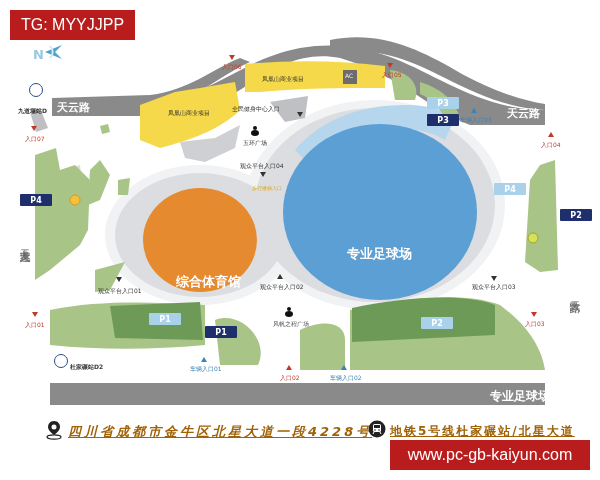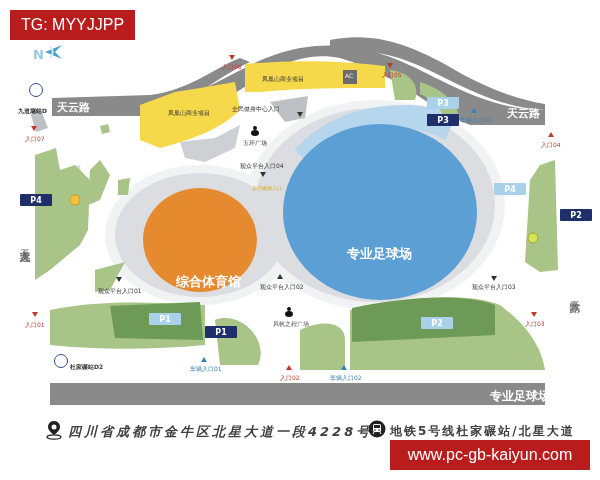--- a/index.html
+++ b/index.html
@@ -11,21 +11,21 @@
   .lbl.red { color:#c0392b; }
   .lbl.blue { color:#3b82b5; }
   .lbl.gold { color:#d4a72c; }
   .road-label { position:absolute; color:#ffffff; font-weight:bold; font-size:12px; white-space:nowrap; }
   .vroad { position:absolute; color:#666; font-size:11px; writing-mode:vertical-rl; letter-spacing:1px; }
   .venue { position:absolute; color:#ffffff; font-weight:bold; font-size:14px; white-space:nowrap;margin-top:42px; }
   .pbadge { position:absolute; width:32px; height:12px; background:#1f2f6b; color:#fff; font-size:8px;
             font-weight:bold; text-align:center; line-height:13px; border-radius:1px; }
   .pbadge.light { background:#a9d2ea; color:#fff; }
   .wm { position:absolute; background:#b91c1c; color:#ffffff; font-family:"Liberation Sans", sans-serif; }
-  .footer-text { position:absolute; font-size:13px; font-weight:bold; color:#404040; letter-spacing:3px; font-style:italic; white-space:nowrap; }
+  .footer-text { position:absolute; font-size:13px; font-weight:bold; color:#a16207; letter-spacing:3px; font-style:italic; white-space:nowrap;text-decoration:underline; }
   .metro-sm { position:absolute; width:12px; height:12px; border-radius:50%; border:1.5px solid #2e4a8c; background:#fff; }
   .arrow { position:absolute; width:0; height:0; border-left:3px solid transparent; border-right:3px solid transparent; }
   .arrow.up { border-bottom:5px solid #333; }
   .arrow.down { border-top:5px solid #333; }
   .arrow.red.up { border-bottom-color:#c0392b; }
   .arrow.red.down { border-top-color:#c0392b; }
   .arrow.blue.up { border-bottom-color:#3b82b5; }
 </style>
 </head>
 <body>

